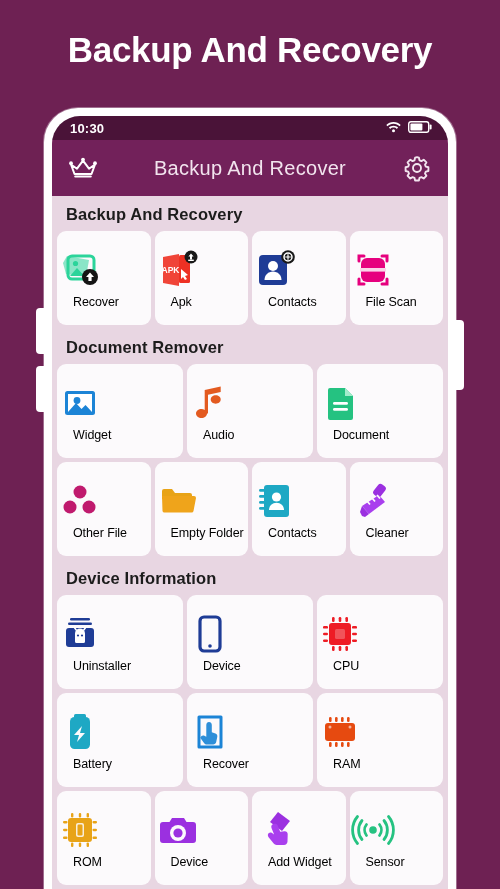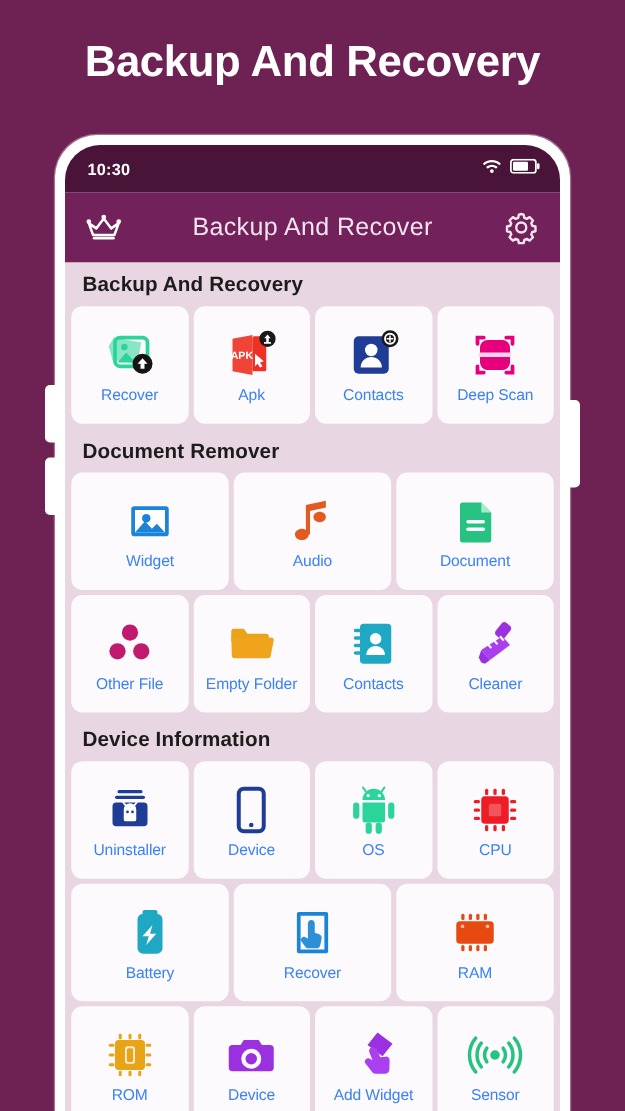--- a/index.html
+++ b/index.html
@@ -59,21 +59,21 @@
     top: 8px;
     width: 396px;
     height: 782px;
     background: #E8D6E2;
     border-radius: 28px 28px 0 0;
     overflow: hidden;
   }
 
   
   .status-bar {
-    height: 38px;
+    height: 24px;
     background: #4A1338;
     display: flex;
     align-items: center;
     justify-content: space-between;
     padding: 0 16px 0 18px;
   }
   .status-time {
     color: #FFFFFF;
     font-size: 13px;
     font-weight: bold;
@@ -133,41 +133,42 @@
   }
 
   .tile {
     flex: 1 1 0;
     min-width: 0;
     height: 94px;
     background: #FCFAFC;
     border-radius: 9px;
     display: flex;
     flex-direction: column;
-    align-items: center;
+    align-items: flex-start;
     justify-content: center;
     gap: 2px;
     cursor: pointer;
   }
 
   .tile-icon {
     width: 46px;
     height: 46px;
     display: flex;
     align-items: center;
     justify-content: center;
   }
   .tile-icon svg { display: block; }
 
   .tile-label {
     font-size: 12.5px;
-    color: #3b82f6;
+    color: #000000;
     text-align: center;
     white-space: nowrap;
     letter-spacing: -0.1px;
+    padding-left: 16px;
   }
 </style>
 </head>
 <body>
 
 <div class="promo-title">Backup And Recovery</div>
 
 <div class="phone-frame">
 
   <div class="side-btn vol-up"></div>
@@ -261,21 +262,21 @@
           <div class="tile">
             <div class="tile-icon">
               <svg id="svg-deep-scan-icon" width="46" height="46" viewBox="0 0 46 46">
     <rect x="11" y="11" width="24" height="24" rx="6" fill="#E6007E"></rect>
     <rect x="10" y="21" width="26" height="3.6" fill="#FAD3E8"></rect>
     <g stroke="#E6007E" stroke-width="3" fill="none" stroke-linecap="round">
       <path d="M9 14V9h5M32 9h5v5M37 32v5h-5M14 37H9v-5"></path>
     </g>
   </svg>
             </div>
-            <div class="tile-label">Deep Scan</div>
+            <div class="tile-label">File Scan</div>
           </div>
         </div>
         <div class="section-title">Document Remover</div>
         <div class="tile-row">
           <div class="tile">
             <div class="tile-icon">
               <svg id="svg-photo-icon" width="46" height="46" viewBox="0 0 46 46">
     <rect x="8" y="11" width="30" height="24" rx="2.5" fill="#1C84D6"></rect>
     <rect x="11" y="14" width="24" height="18" fill="#FFFFFF"></rect>
     <circle cx="20" cy="20.5" r="3.4" fill="#1C84D6"></circle>
@@ -372,36 +373,20 @@
             <div class="tile-label">Uninstaller</div>
           </div>
           <div class="tile">
             <div class="tile-icon">
               <svg id="svg-phone-icon" width="46" height="46" viewBox="0 0 46 46">
     <rect x="13" y="6" width="20" height="34" rx="4" fill="none" stroke="#1F3C96" stroke-width="3.2"></rect>
     <circle cx="23" cy="35" r="1.8" fill="#1F3C96"></circle>
   </svg>
             </div>
             <div class="tile-label">Device</div>
-          </div>
-          <div class="tile">
-            <div class="tile-icon">
-              <svg id="svg-android-icon" width="46" height="46" viewBox="0 0 46 46">
-    <path d="M14 17h18v14a2 2 0 0 1-2 2H16a2 2 0 0 1-2-2z" fill="#2BD49A"></path>
-    <path d="M14 15a9 9 0 0 1 18 0z" fill="#2BD49A"></path>
-    <rect x="6.5" y="17" width="5" height="13" rx="2.5" fill="#2BD49A"></rect>
-    <rect x="34.5" y="17" width="5" height="13" rx="2.5" fill="#2BD49A"></rect>
-    <rect x="16.5" y="33" width="5" height="9" rx="2.5" fill="#2BD49A"></rect>
-    <rect x="24.5" y="33" width="5" height="9" rx="2.5" fill="#2BD49A"></rect>
-    <path d="M16.5 8l-2-3M29.5 8l2-3" stroke="#2BD49A" stroke-width="1.7" stroke-linecap="round"></path>
-    <circle cx="18.5" cy="11.5" r="1.3" fill="#FCFAFC"></circle>
-    <circle cx="27.5" cy="11.5" r="1.3" fill="#FCFAFC"></circle>
-  </svg>
-            </div>
-            <div class="tile-label">OS</div>
           </div>
           <div class="tile">
             <div class="tile-icon">
               <svg id="svg-cpu-chip-icon" width="46" height="46" viewBox="0 0 46 46">
     <rect x="12" y="12" width="22" height="22" rx="3" fill="#EE1C25"></rect>
     <g fill="#EE1C25">
       <rect x="15" y="6" width="2.6" height="5" rx="1.2"></rect>
                   <rect x="21.7" y="6" width="2.6" height="5" rx="1.2"></rect>
                   <rect x="28.4" y="6" width="2.6" height="5" rx="1.2"></rect>
       <rect x="15" y="35" width="2.6" height="5" rx="1.2"></rect>

